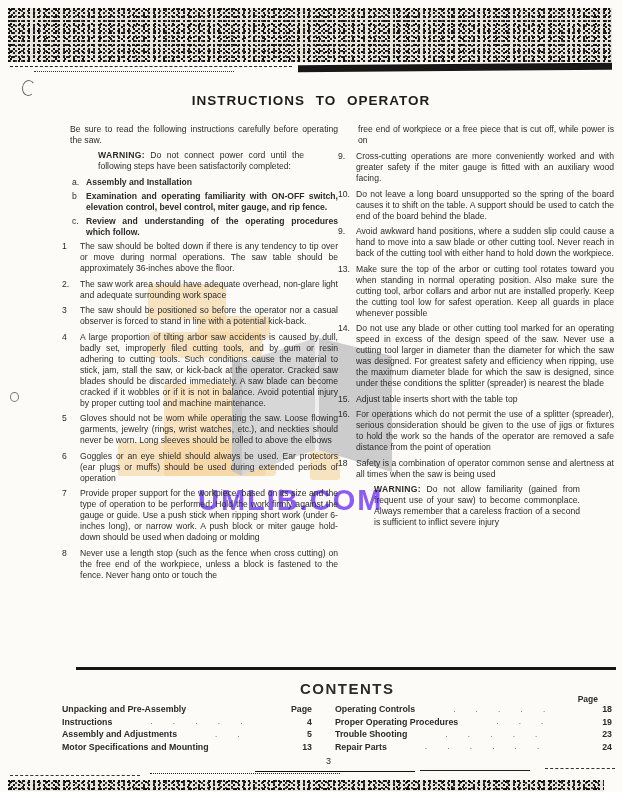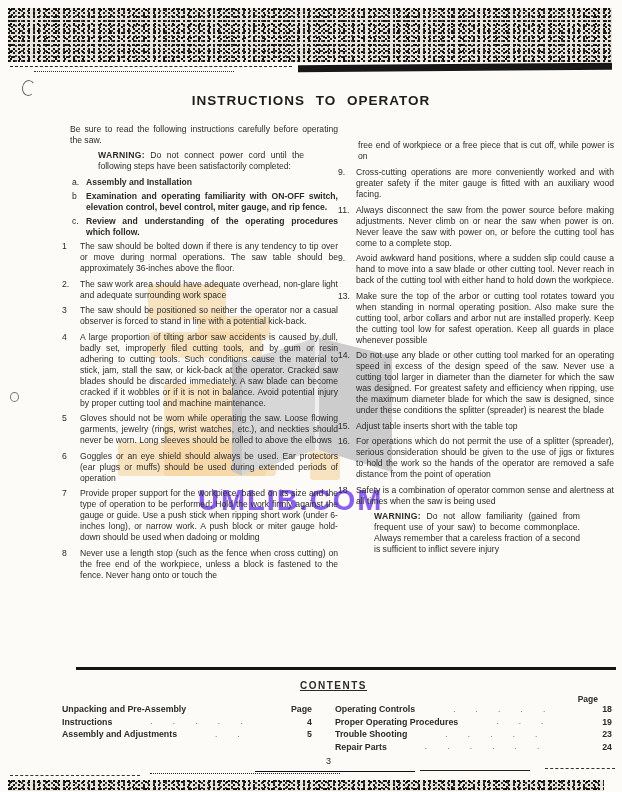--- a/index.html
+++ b/index.html
@@ -42,34 +42,34 @@
              letter-spacing:2px; color:#8b5cf6; }
 
   .title { position:absolute; top:93px; left:0; right:0; text-align:center; font-size:13.5px;
            font-weight:bold; letter-spacing:1px; word-spacing:6px; color:#1d1d1d; z-index:1; }
 
   .col { position:absolute; top:124px; width:276px; height:552px; overflow:hidden; z-index:1;
          font-size:8.6px; line-height:11px; text-align:justify; }
   .col-left  { left:62px; }
   .col-right { left:338px; }
   .intro { margin:0 0 4px 8px; }
-  .cont  { margin:16px 0 5px 20px; }
+  .cont  { margin:0 0 5px 20px; }
   .callout { margin:2px 0 5px 36px; width:206px; }
   .callout b { letter-spacing:0.3px; }
   .step { display:flex; margin:3px 0 3px 10px; }
   .step-id { width:14px; flex:none; }
   .step-text { flex:1; text-align:justify;font-weight:bold; }
   .item { display:flex; margin:0 0 4.5px 0; }
   .item-num { width:18px; flex:none; }
   .item-text { flex:1; text-align:justify; }
 
   
   .contents-rule { position:absolute; left:76px; top:667px; width:540px; height:3px; background:#151515; z-index:1; }
-  .contents-heading { position:absolute; left:300px; top:680px; font-size:10px; font-weight:bold;
-                      letter-spacing:1.5px; z-index:1;text-decoration:underline; }
+  .contents-heading { position:absolute; left:300px; top:680px; font-size:15px; font-weight:bold;
+                      letter-spacing:1.5px; z-index:1; }
   .page-label-right { position:absolute; right:24px; top:694px; font-size:8.5px; font-weight:600; z-index:1; }
   .contents-col { position:absolute; top:704px; font-size:8.8px; font-weight:bold; z-index:1; }
   .contents-left  { left:62px;  width:250px; }
   .contents-right { left:335px; width:277px; }
   .c-row { display:flex; align-items:center; margin-bottom:2.5px;gap:34px; }
   .c-title { white-space:nowrap; }
   .c-indent { }
   .c-dots { flex:1; overflow:hidden; white-space:nowrap; letter-spacing:9px; font-weight:normal;
             color:#333; margin:0 4px; font-size:8px; }
   .c-page { width:22px; text-align:right; flex:none; }
@@ -135,21 +135,21 @@
         <div class="item">
           <span class="item-num">1</span>
           <span class="item-text">The saw should be bolted down if there is any tendency to tip over or move during normal operations. The saw table should be approximately 36-inches above the floor.</span>
         </div>
         <div class="item">
           <span class="item-num">2.</span>
           <span class="item-text">The saw work area should have adequate overhead, non-glare light and adequate surrounding work space</span>
         </div>
         <div class="item">
           <span class="item-num">3</span>
-          <span class="item-text">The saw should be positioned so neither the operator nor a casual observer is forced to stand in line with a potential kick-back.</span>
+          <span class="item-text">The saw should be positioned so before the operator nor a casual observer is forced to stand in line with a potential kick-back.</span>
         </div>
         <div class="item">
           <span class="item-num">4</span>
           <span class="item-text">A large proportion of tilting arbor saw accidents is caused by dull, badly set, improperly filed cutting tools, and by gum or resin adhering to cutting tools. Such conditions cause the material to stick, jam, stall the saw, or kick-back at the operator. Cracked saw blades should be discarded immediately. A saw blade can become cracked if it wobbles or if it is not in balance. Avoid potential injury by proper cutting tool and machine maintenance.</span>
         </div>
         <div class="item">
           <span class="item-num">5</span>
           <span class="item-text">Gloves should not be worn while operating the saw. Loose flowing garments, jewelry (rings, wrist watches, etc.), and neckties should never be worn. Long sleeves should be rolled to above the elbows</span>
         </div>
         <div class="item">
@@ -168,22 +168,22 @@
   </div>
 
   <div class="col col-right">
     <p class="cont">free end of workpiece or a free piece that is cut off, while power is on</p>
     <div id="items-right">
         <div class="item">
           <span class="item-num">9.</span>
           <span class="item-text">Cross-cutting operations are more conveniently worked and with greater safety if the miter gauge is fitted with an auxiliary wood facing.</span>
         </div>
         <div class="item">
-          <span class="item-num">11.</span>
-          <span class="item-text">Always disconnect the saw from the power source before making adjustments. Never climb on or near the saw when power is on. Never leave the saw with power on, or before the cutting tool has come to a complete stop.</span>
+          <span class="item-num">10.</span>
+          <span class="item-text">Do not leave a long board unsupported so the spring of the board causes it to shift on the table. A support should be used to catch the end of the board behind the blade.</span>
         </div>
         <div class="item">
           <span class="item-num">9.</span>
           <span class="item-text">Avoid awkward hand positions, where a sudden slip could cause a hand to move into a saw blade or other cutting tool. Never reach in back of the cutting tool with either hand to hold down the workpiece.</span>
         </div>
         <div class="item">
           <span class="item-num">13.</span>
           <span class="item-text">Make sure the top of the arbor or cutting tool rotates toward you when standing in normal operating position. Also make sure the cutting tool, arbor collars and arbor nut are installed properly. Keep the cutting tool low for safest operation. Keep all guards in place whenever possible</span>
         </div>
         <div class="item">
@@ -216,20 +216,25 @@
       </div>
       <div class="c-row">
         <span class="c-title c-indent">Instructions</span>
         <span class="c-dots">. . . . . . . . . . . . . . . . . . . . . . . .</span>
         <span class="c-page">4</span>
       </div>
       <div class="c-row">
         <span class="c-title">Assembly and Adjustments</span>
         <span class="c-dots">. . . . . . . . . . . . . . . . . . . . . . . .</span>
         <span class="c-page">5</span>
+      </div>
+      <div class="c-row">
+        <span class="c-title">Motor Specifications and Mounting</span>
+        <span class="c-dots"></span>
+        <span class="c-page">13</span>
       </div>
     </div>
   <div class="contents-col contents-right" id="contents-right">
       <div class="c-row">
         <span class="c-title">Operating Controls</span>
         <span class="c-dots">. . . . . . . . . . . . . . . . . . . . . . . .</span>
         <span class="c-page">18</span>
       </div>
       <div class="c-row">
         <span class="c-title">Proper Operating Procedures</span>

